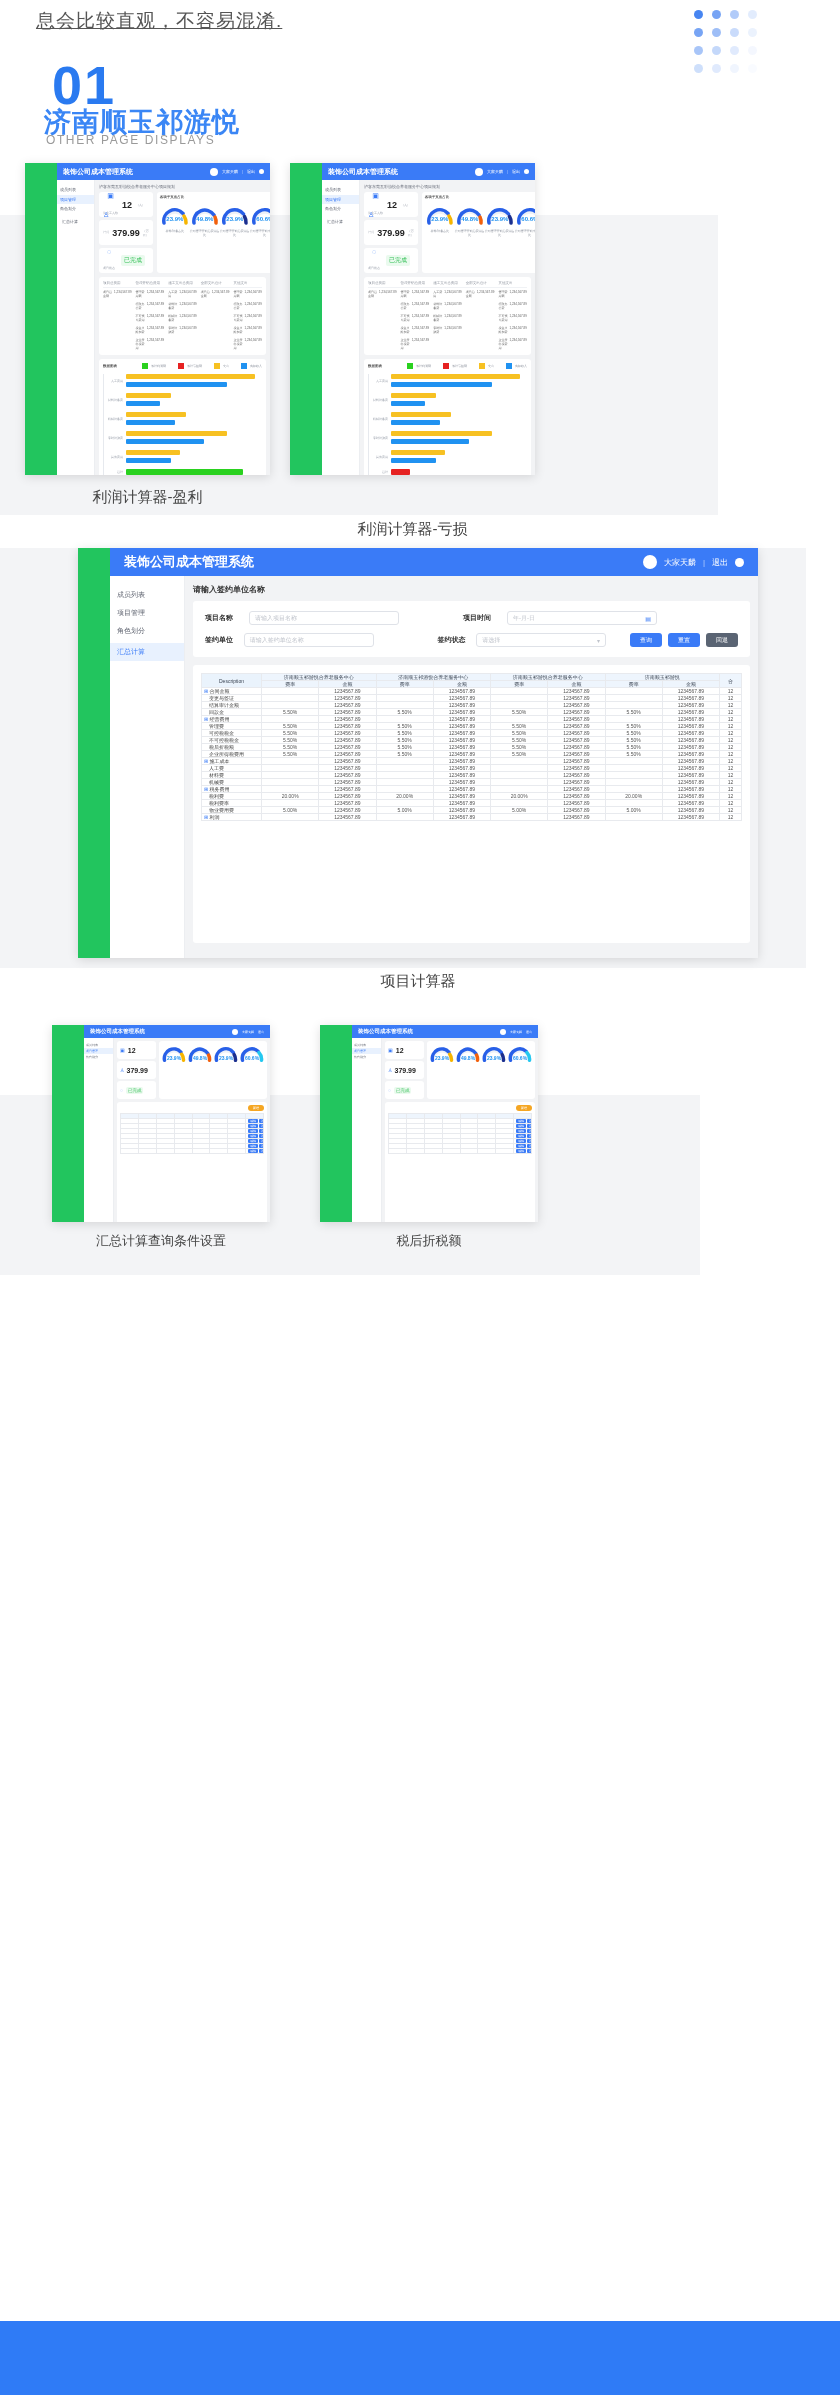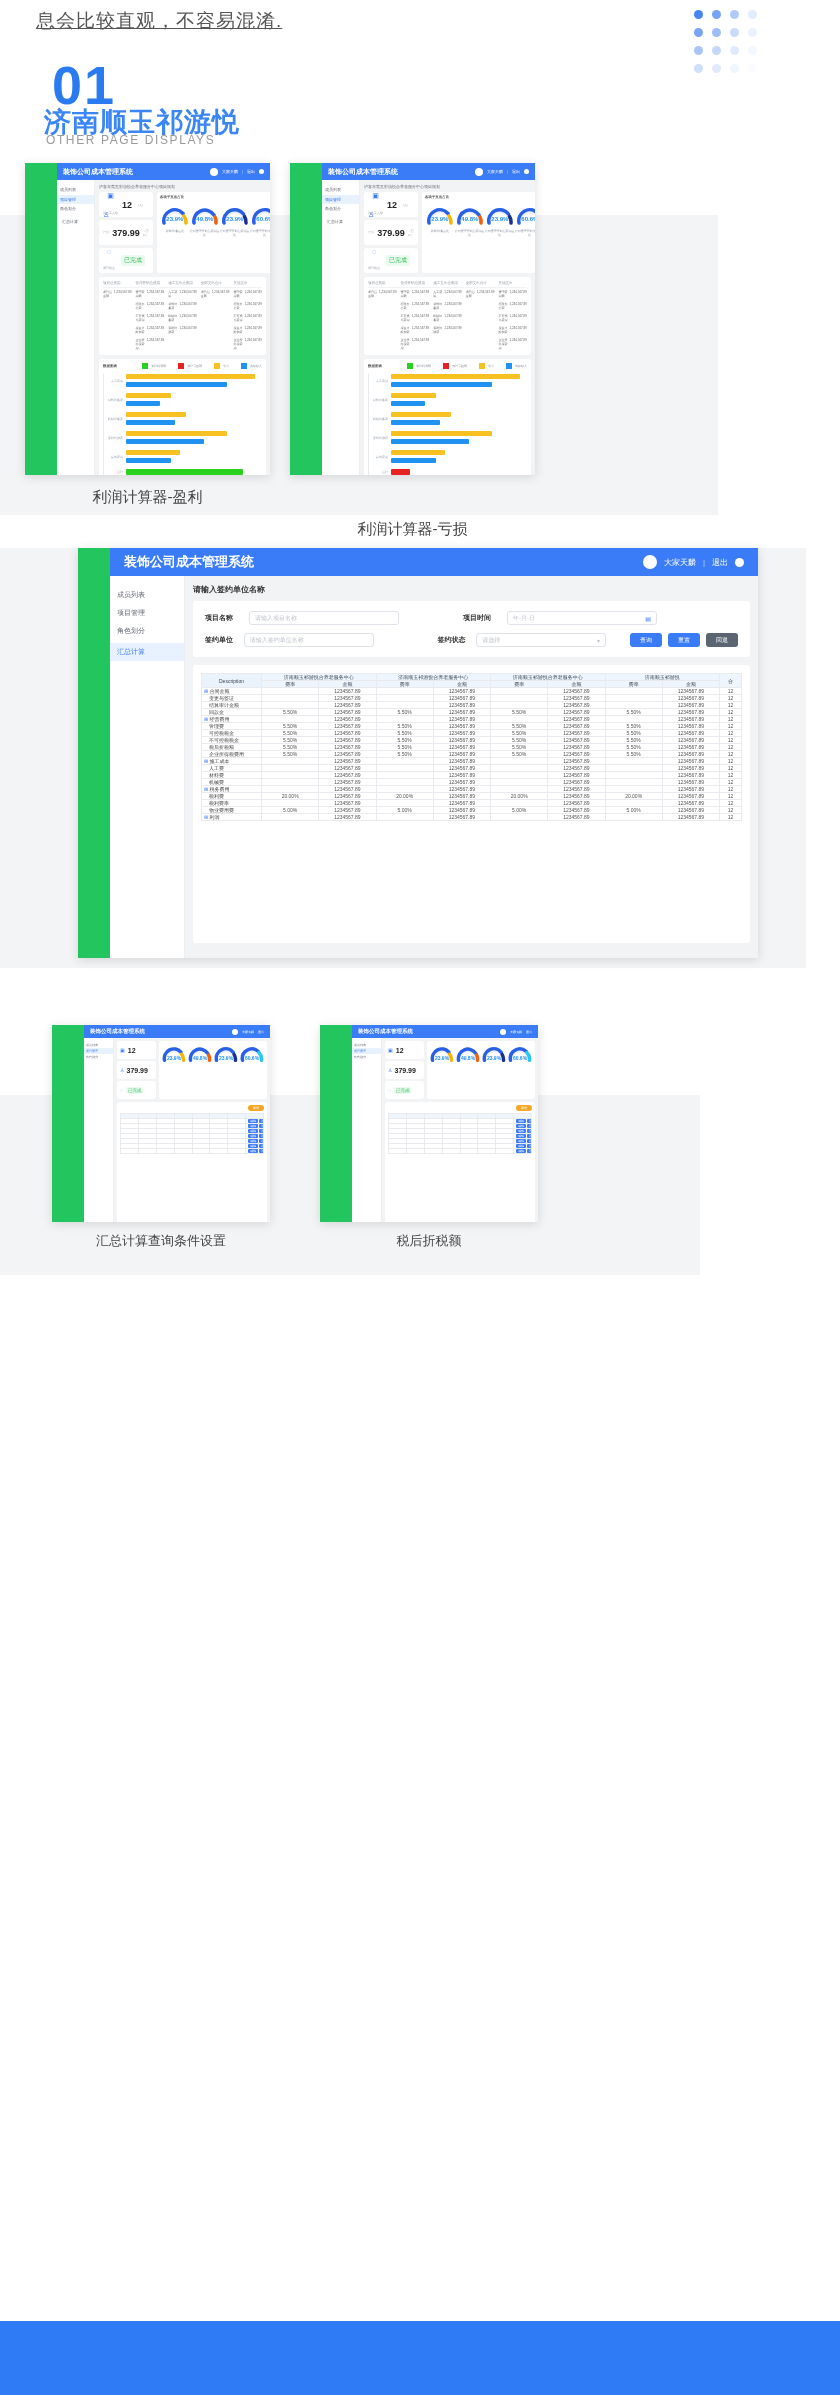--- a/index.html
+++ b/index.html
@@ -951,20 +951,21 @@
                   <td></td>
                   <td>1234567.89</td>
                   <td>12</td>
                 </tr>
               </tbody>
             </table>
         </div>
       </div>
     </div>
   </div>
+  <div class="caption" style="left:78px;top:972px;width:680px;">项目计算器</div>
 
   <div class="mock" style="left:52px;top:1025px;width:218px;height:197px;">
     <div class="mock-topbar" style="height:13px;font-size:5.5px;">
       <span class="brand">装饰公司成本管理系统</span>
       <span class="right">
         <span class="avatar-dot" style="width:6px;height:6px;"></span>
         <span style="font-size:3px;">大家天麟</span>
         <span style="font-size:3px;">退出</span>
       </span>
     </div>

